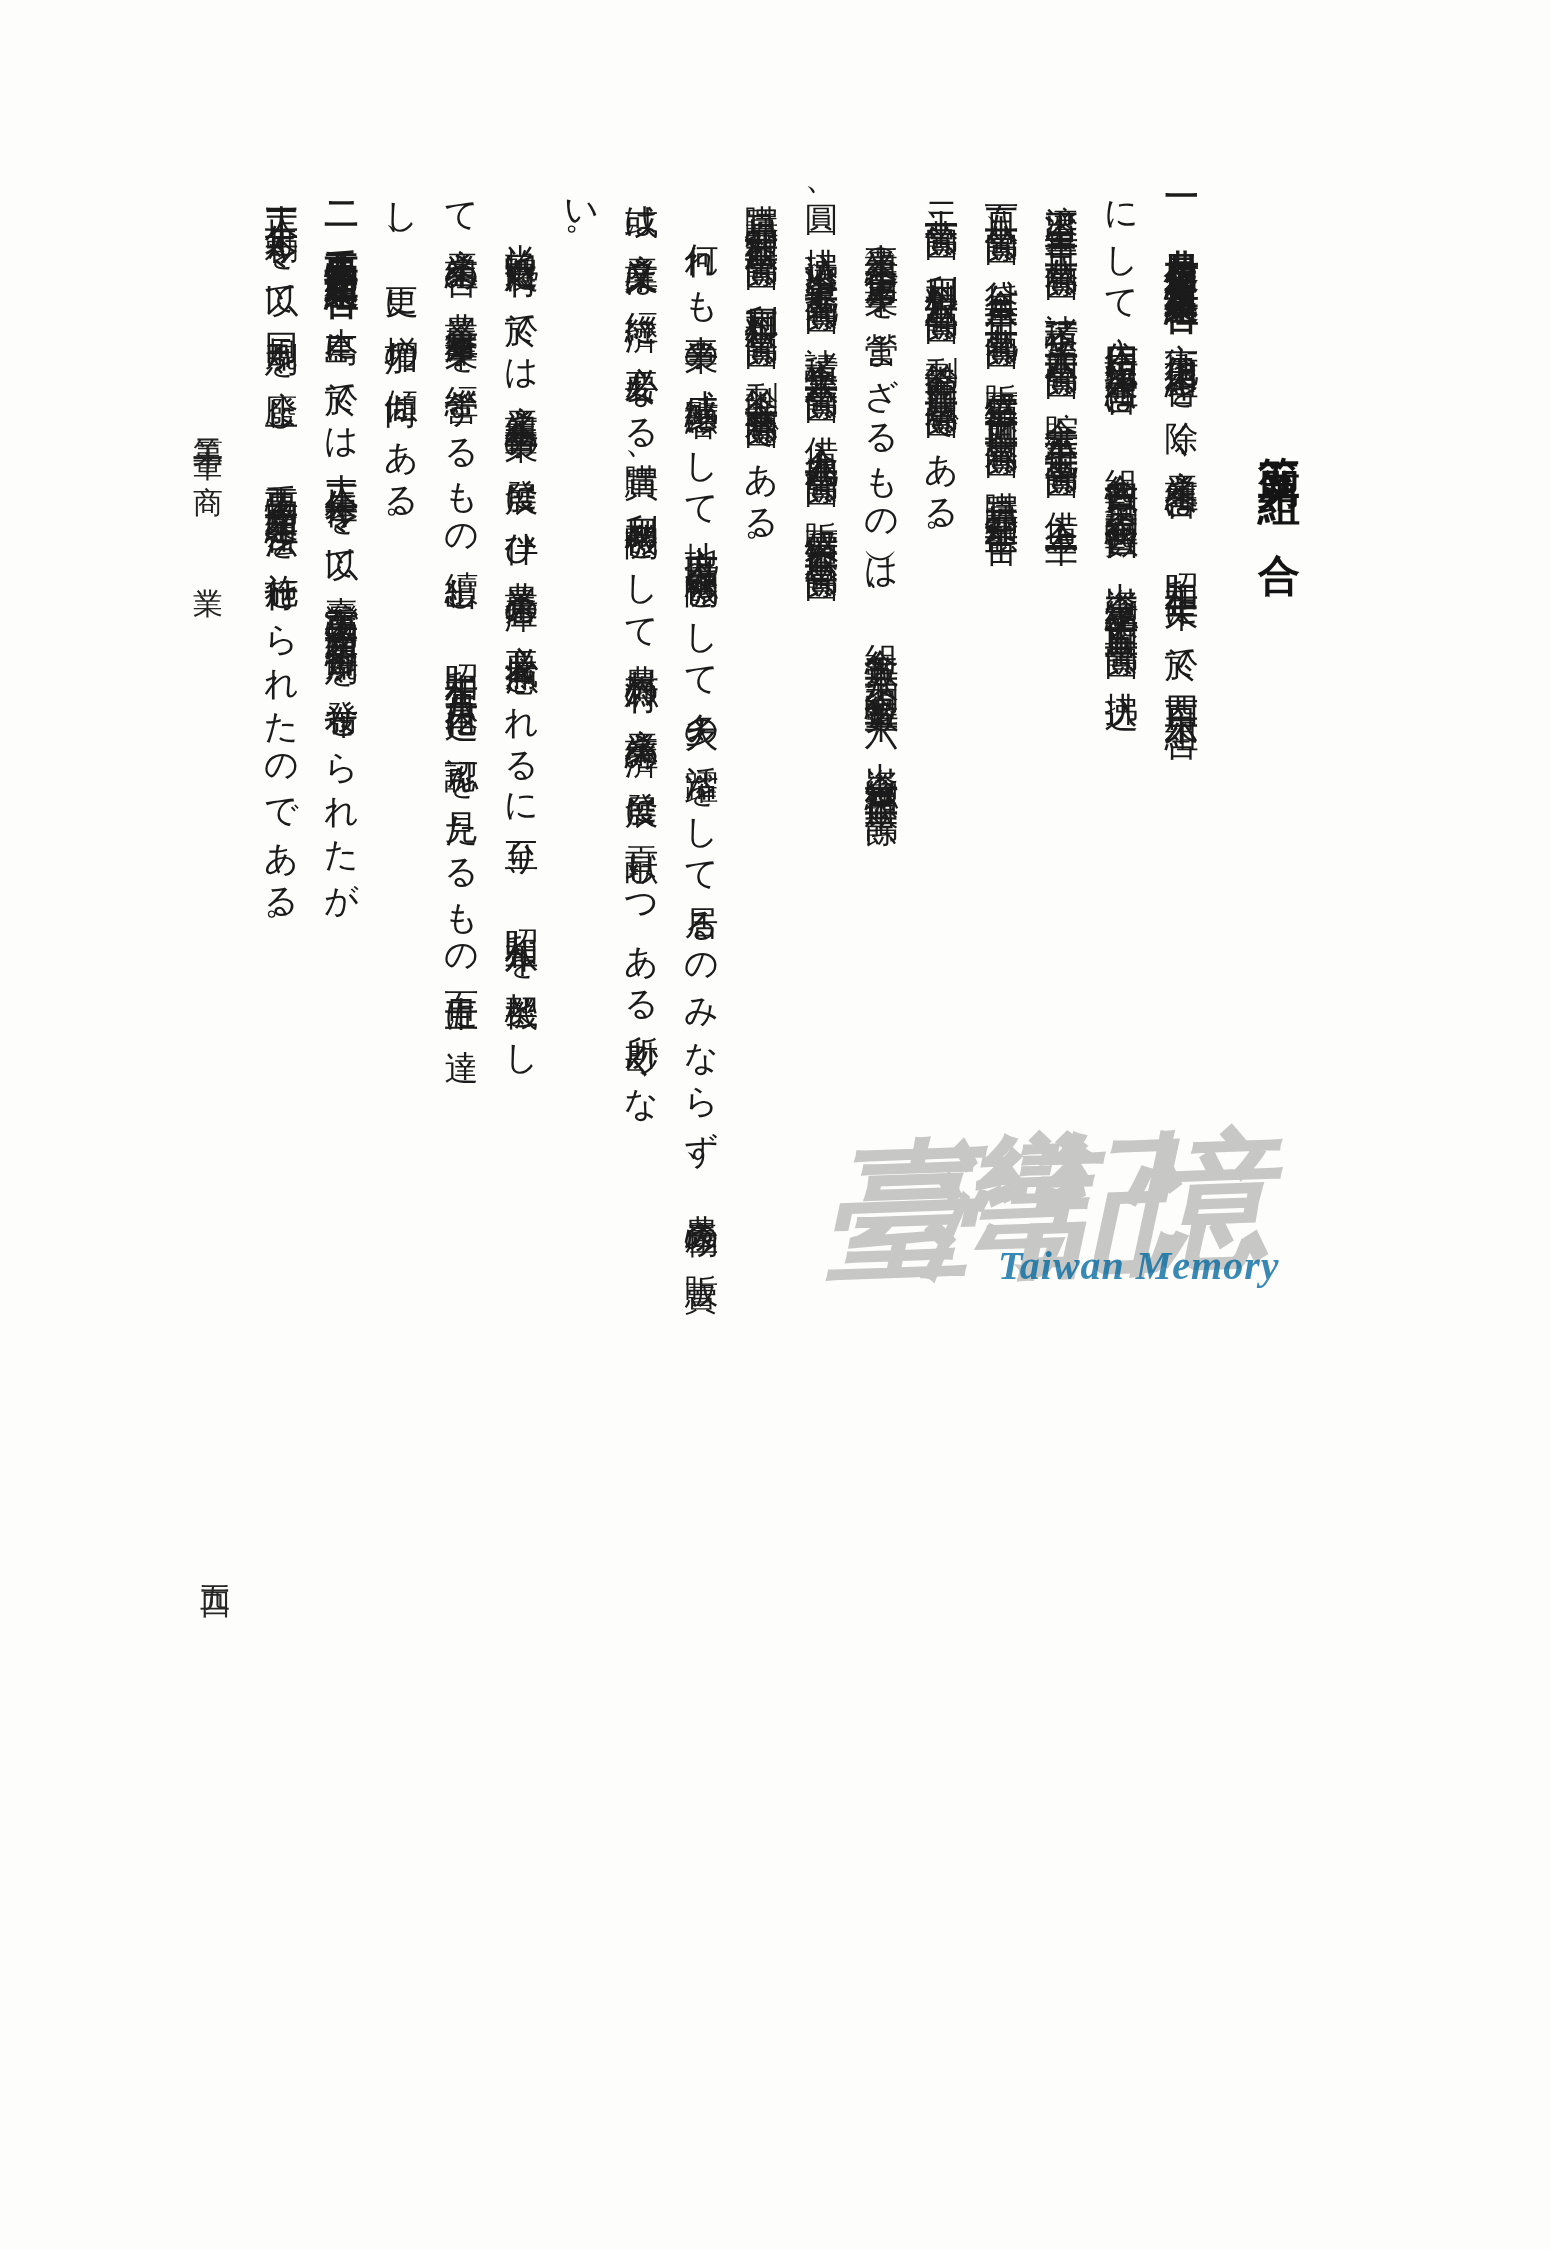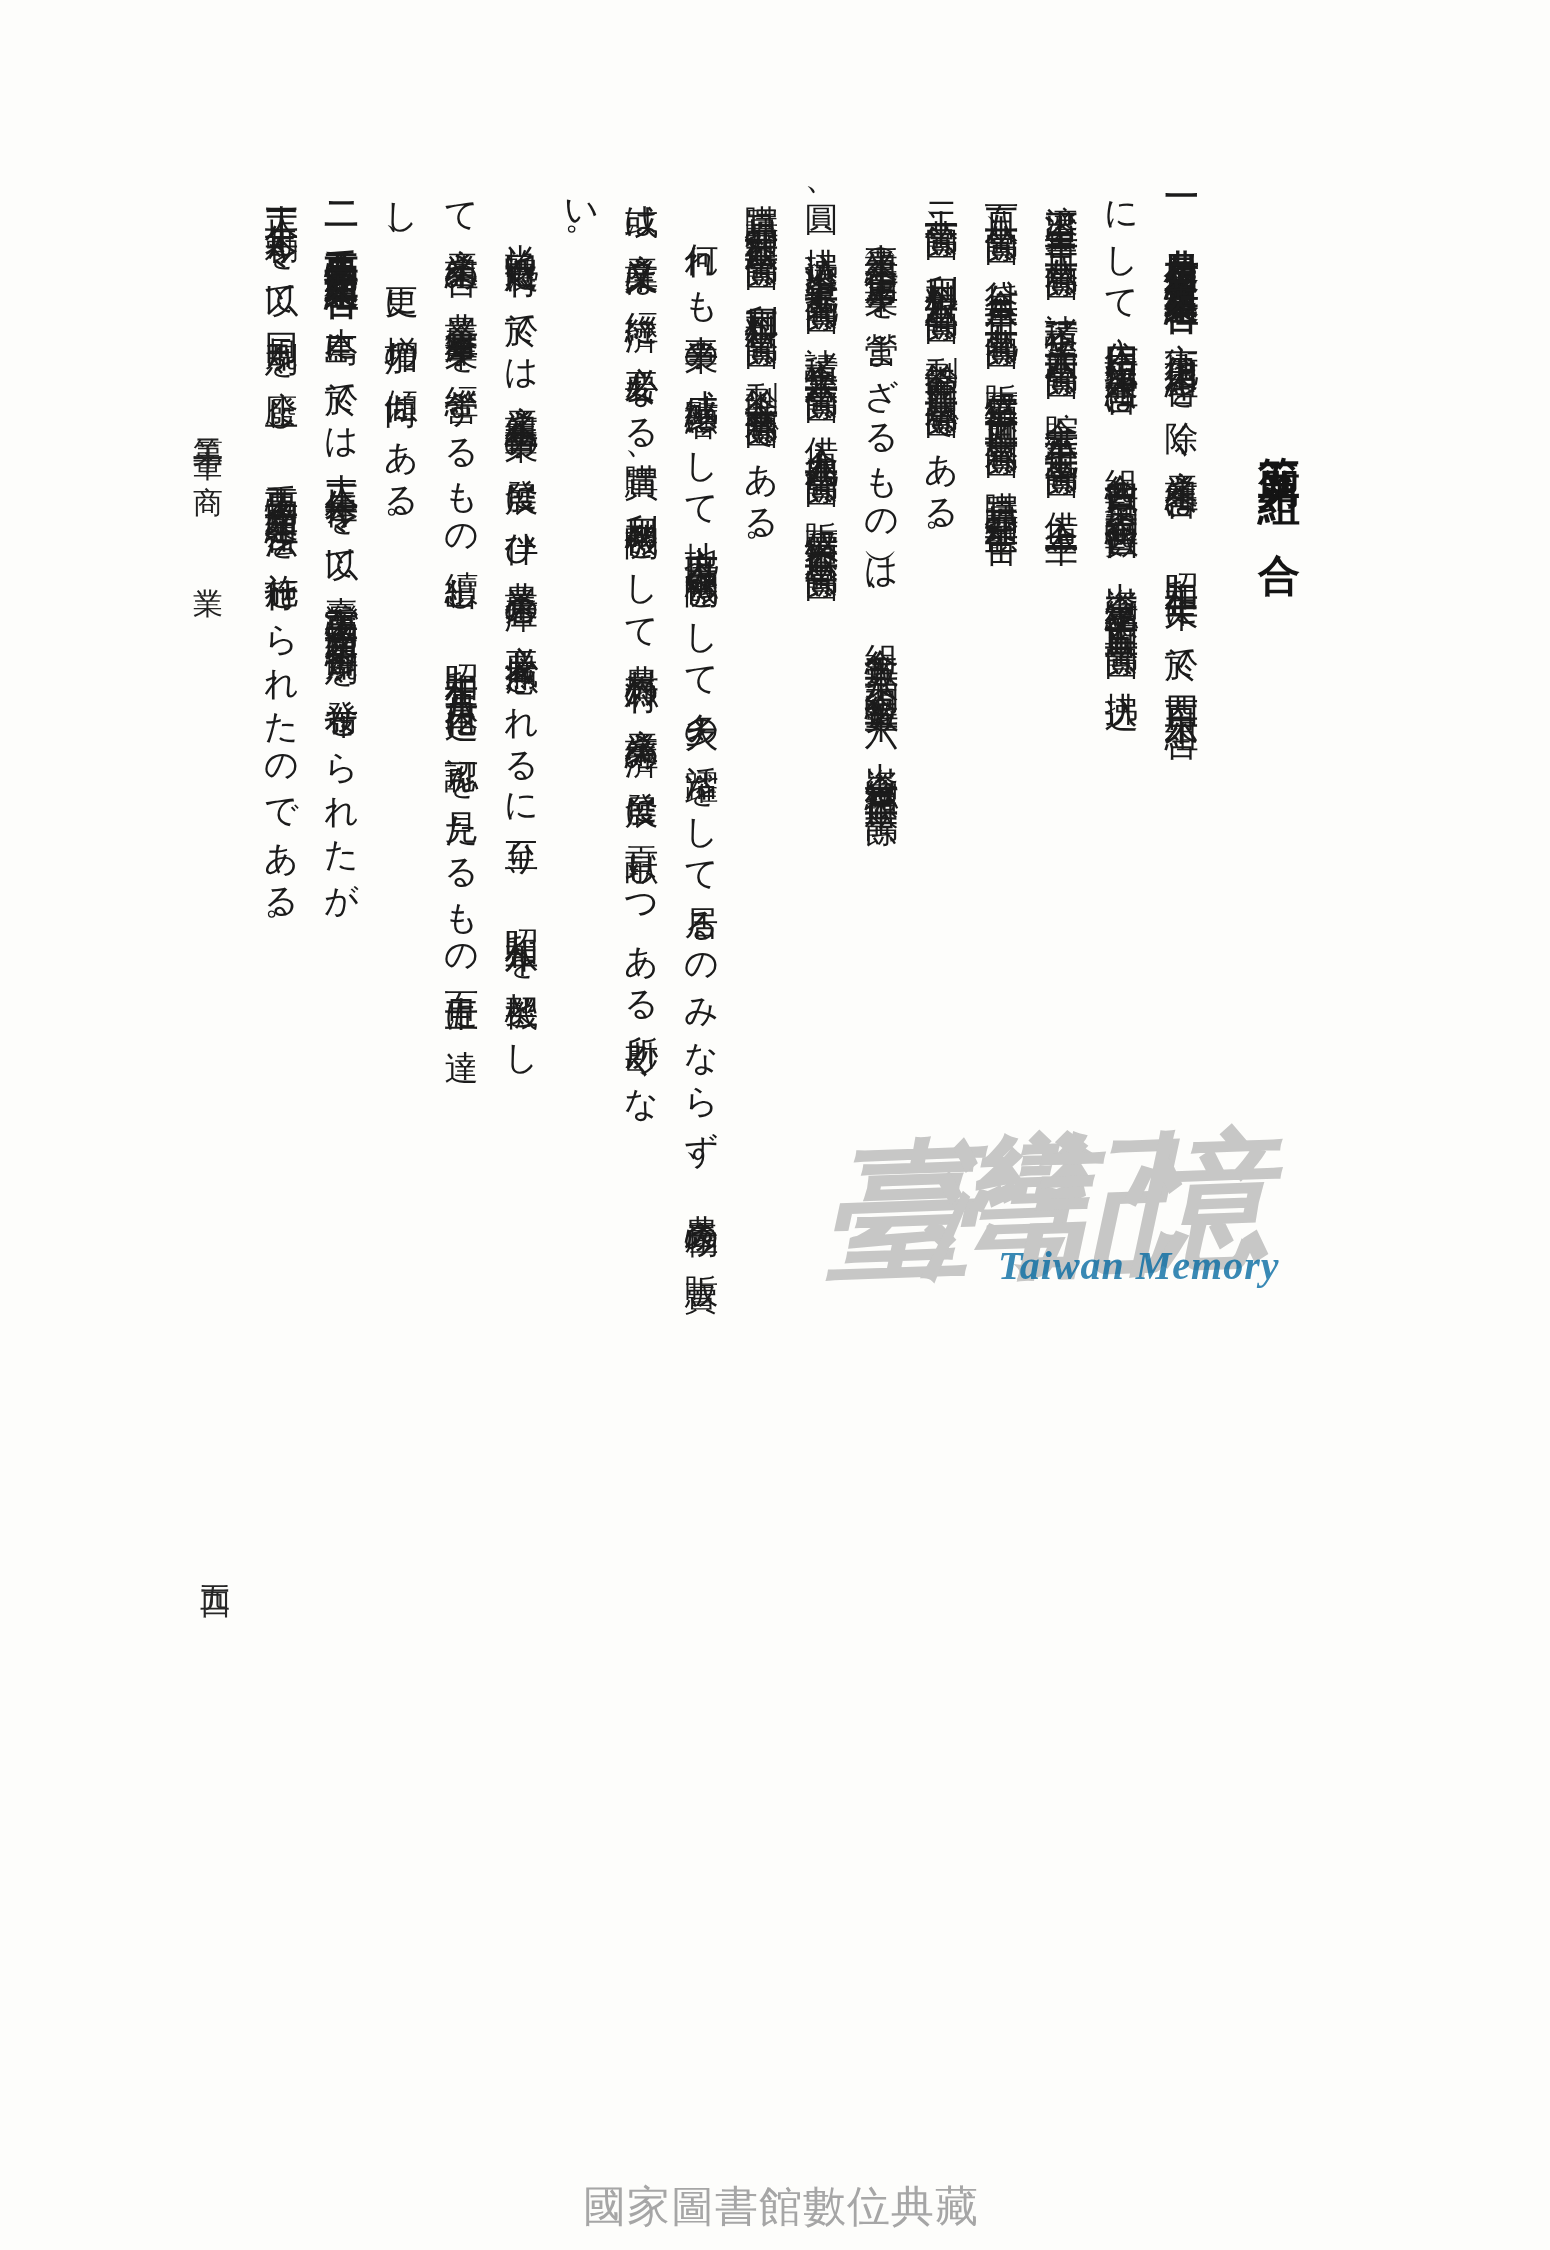--- a/index.html
+++ b/index.html
@@ -127,15 +127,14 @@
 
   <div class="running-title">第二十二章　商　　　業</div>
 
   <div class="page-number">五四一</div>
 
   <div class="watermark">
     <div class="wm-seal">臺灣記憶</div>
     <div class="wm-latin">Taiwan Memory</div>
   </div>
 
-  <div class="footer-label">國家圖書館數位典藏</div>
 
 </div>
 
 </body></html>

